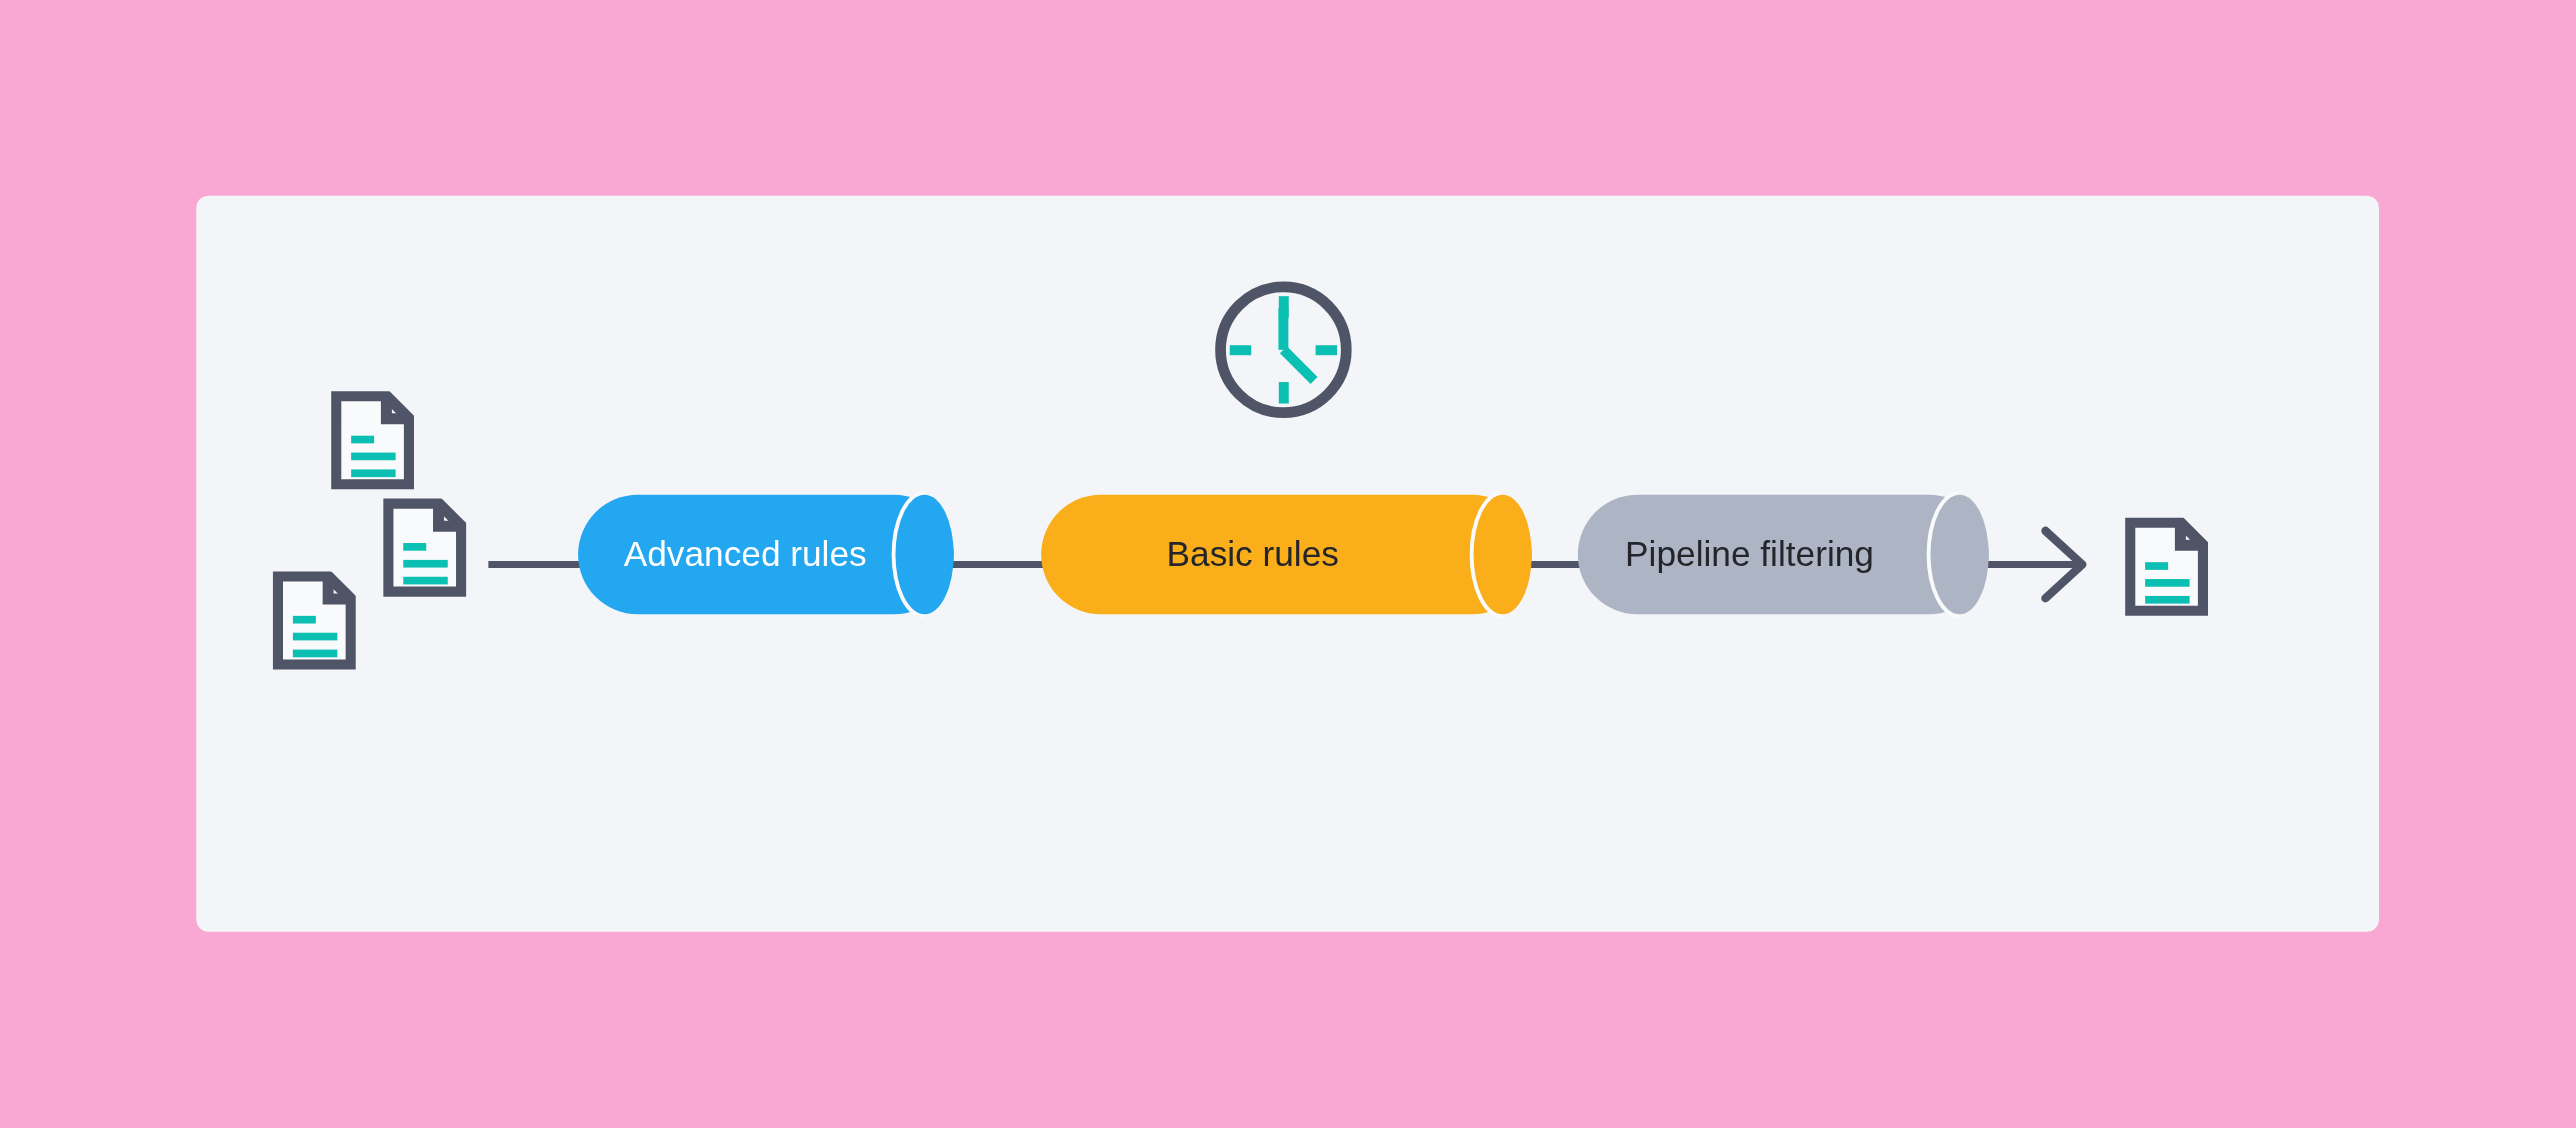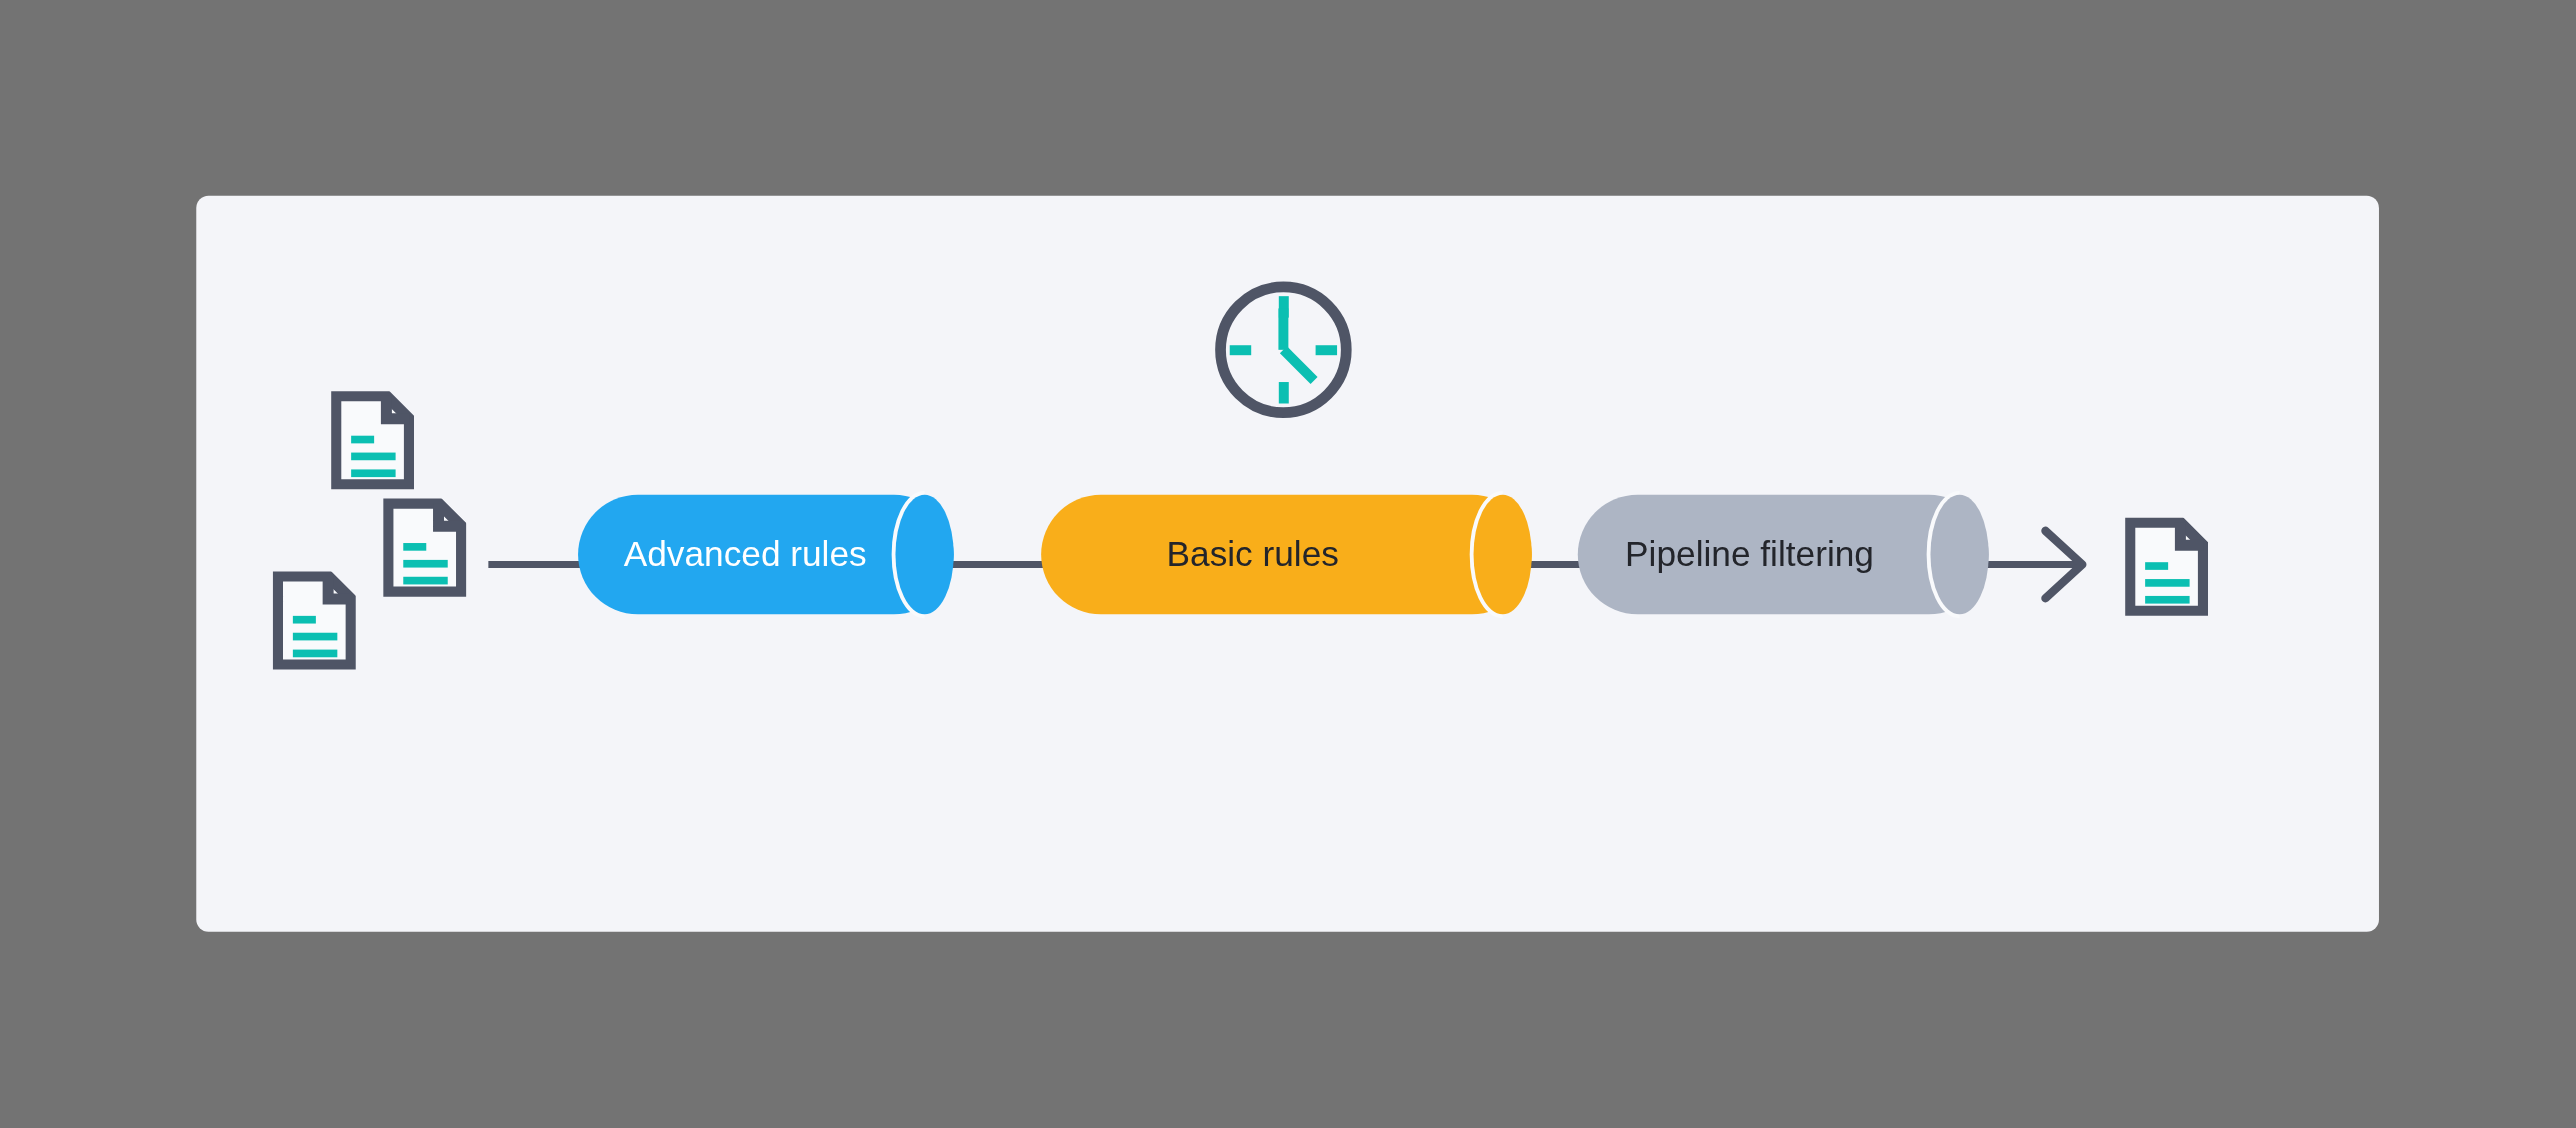--- a/index.html
+++ b/index.html
@@ -5,21 +5,21 @@
 <style>
   html,body{margin:0;padding:0;background:#ffffff;}
   body{
     width:2576px;height:1129px;
     font-family:"Liberation Sans", sans-serif;
     overflow:hidden;
     position:relative;
   }
   #stage{
     position:absolute;left:0;top:0;width:2576px;height:1129px;
-    background:#737373;
+    background:#f9a8d4;
   }
   #diagram-svg{display:block;width:2576px;height:1129px;}
   .cyl-label{
     font-family:"Liberation Sans", sans-serif;
     font-size:46px;
     font-weight:400;
     dominant-baseline:middle;
     text-anchor:middle;
   }
 </style>

